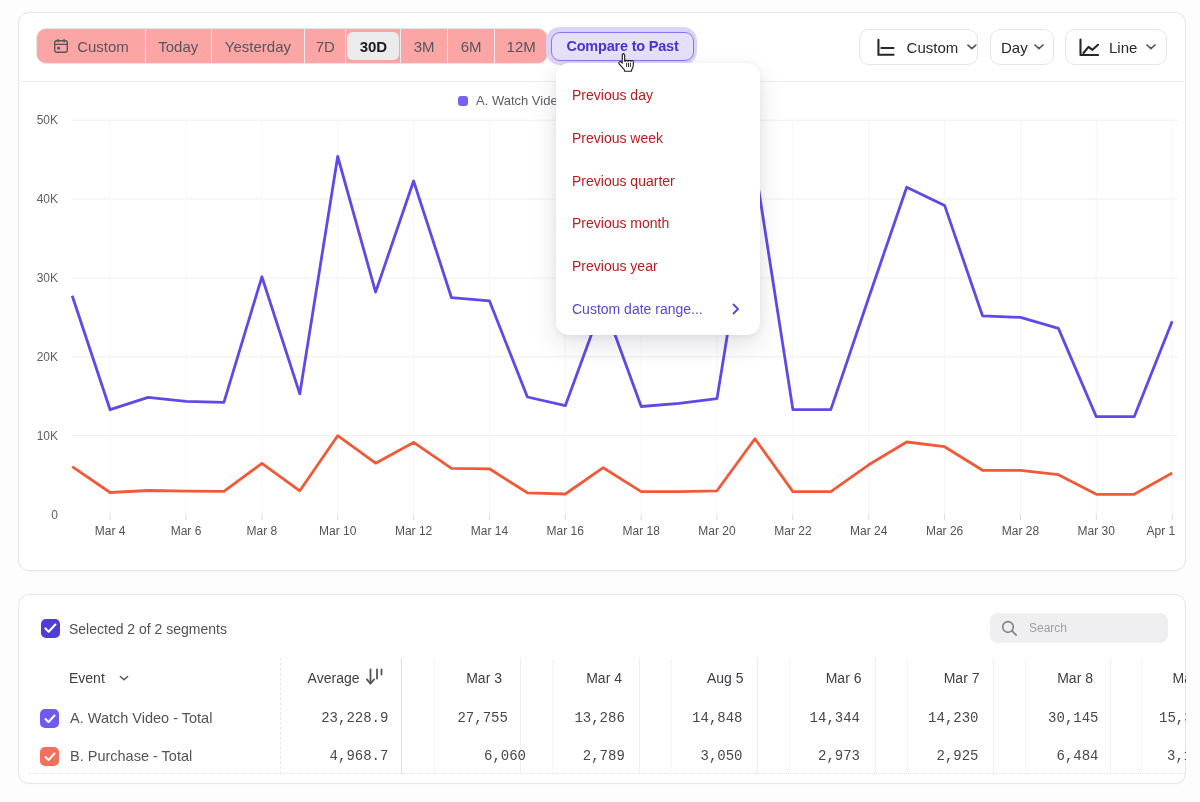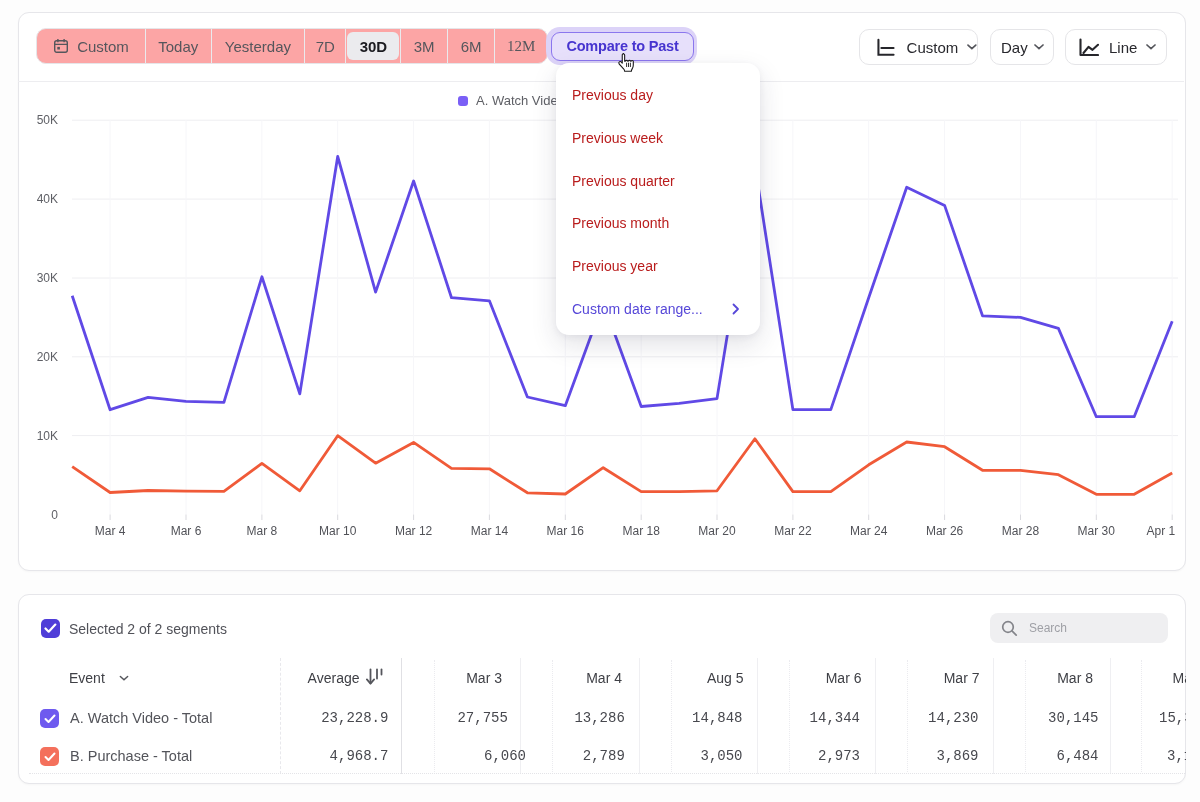--- a/index.html
+++ b/index.html
@@ -5,21 +5,21 @@
 * { margin:0; padding:0; box-sizing:border-box; }
 html,body { width:1200px; height:802px; background:#fdfdfd; font-family:"Liberation Sans",sans-serif; overflow:hidden; }
 body { position:relative; }
 .card { position:absolute; background:#fff; border:1px solid #e6e6ea; border-radius:11px; box-shadow:0 1px 2px rgba(30,30,40,0.03); }
 #card1 { left:18px; top:12px; width:1168px; height:559px; }
 #card2 { left:18px; top:594px; width:1168px; height:190px; }
 
 #toolbar { position:absolute; left:18px; top:13px; width:1166px; height:69px; border-bottom:1px solid #ededf0; }
 #seggroup { position:absolute; left:36px; top:28px; width:512px; height:36px; border:1px solid #e6e6e9; border-radius:10px; display:flex; align-items:stretch; background:#fca5a5; overflow:hidden; }
 .seg { display:flex; align-items:center; justify-content:center; font-size:15px; color:#55565c; border-right:1px solid #eaeaed; gap:8px; }
-.seg:last-child { border-right:none;font-family:Liberation Serif, serif; }
+.seg:last-child { border-right:none; }
 
 #cmp-halo { position:absolute; left:546px; top:27px; width:151px; height:38px; background:#dcd3f8; border-radius:14px; }
 #cmp-btn { position:absolute; left:551px; top:31.5px; width:143px; height:29px; background:#e7e0fb; border:1.5px solid #8b76ee; border-radius:9px; color:#4734cf; font-weight:bold; font-size:14.5px; letter-spacing:-0.2px; display:flex; align-items:center; justify-content:center; }
 .rbtn { position:absolute; top:29px; height:36px; background:#fff; border:1px solid #e5e5e8; border-radius:10px; display:flex; align-items:center; justify-content:center; gap:9px; font-size:15px; color:#28282d; font-weight:500; }
 
 #chartsvg { position:absolute; left:18px; top:82px; }
 #legend { position:absolute; left:458px; top:93px; display:flex; align-items:center; gap:24px; font-size:13px; color:#5f6066; white-space:nowrap; }
 .leg { display:flex; align-items:center; gap:8px; }
 .sw { width:10px; height:10px; border-radius:3px; }
 
@@ -273,15 +273,15 @@
     <svg width="12" height="10" viewBox="0 0 12 10" fill="none" stroke="#fff" stroke-width="2" stroke-linecap="round" stroke-linejoin="round">
       <path d="M1.5 5 L4.5 8 L10.5 1.5"></path>
     </svg>
   </div>
 <div class="rowlab" style="left:70px; top:748px;">B. Purchase - Total</div>
 <div class="num" style="left:278.4px; top:748px; width:110px;">4,968.7</div>
 <div class="num" style="left:416px; top:748px; width:110px;">6,060</div>
 <div class="num" style="left:514.8px; top:748px; width:110px;">2,789</div>
 <div class="num" style="left:632.5px; top:748px; width:110px;">3,050</div>
 <div class="num" style="left:750px; top:748px; width:110px;">2,973</div>
-<div class="num" style="left:868.5px; top:748px; width:110px;">3,869</div>
+<div class="num" style="left:868.5px; top:748px; width:110px;">2,925</div>
 <div class="num" style="left:988.5px; top:748px; width:110px;">6,484</div>
 <div class="num" style="left:1167px; top:748px; width:110px; text-align:left;">3,121</div>
 
 </body></html>

